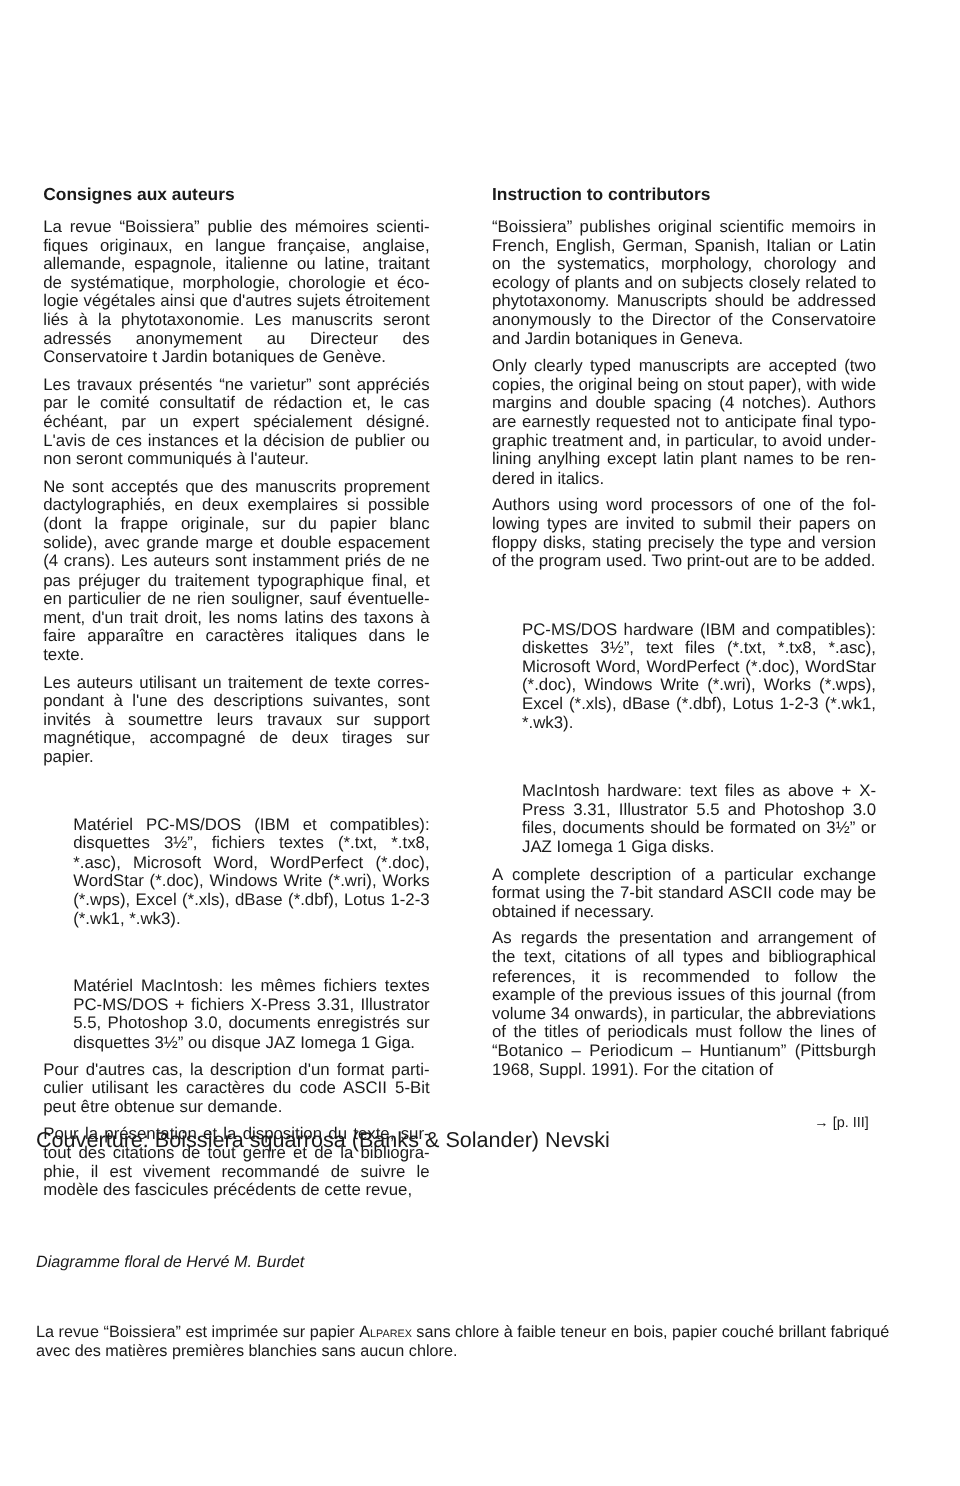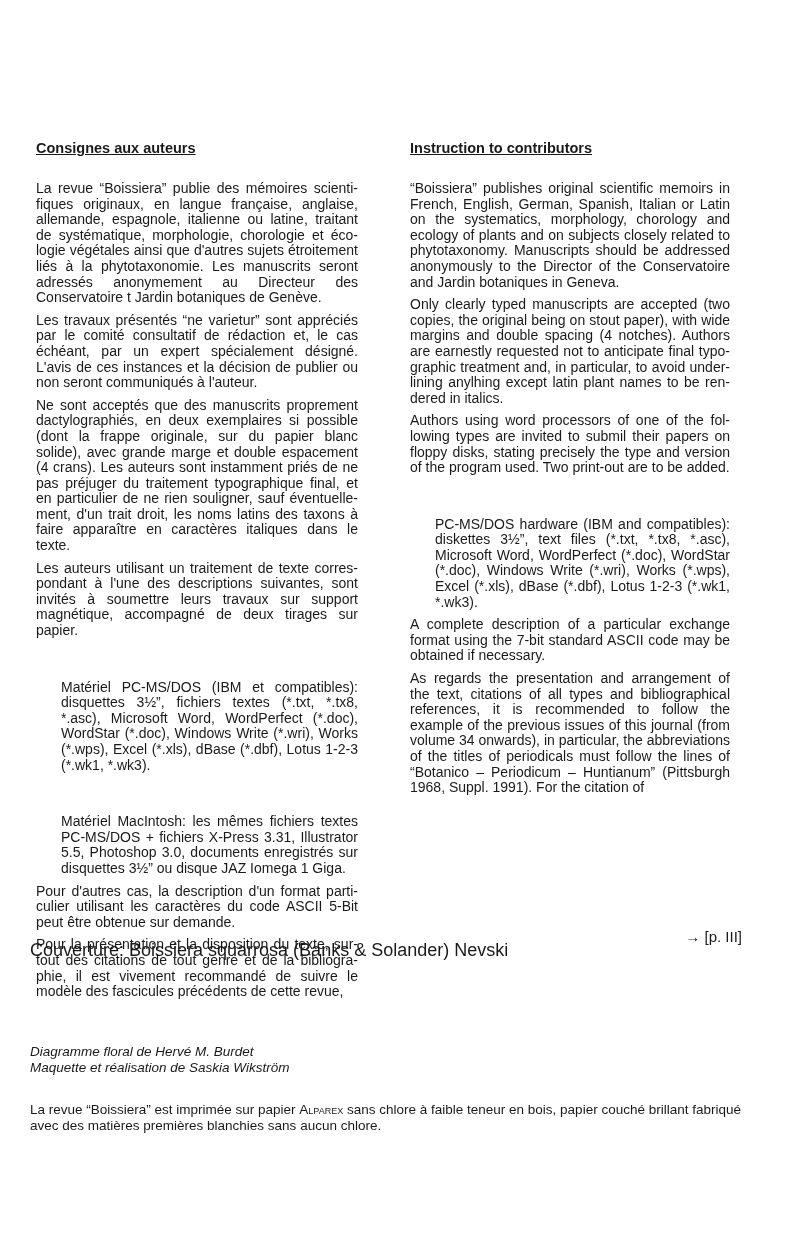--- a/index.html
+++ b/index.html
@@ -4,32 +4,32 @@
 <style>
   html, body { margin: 0; padding: 0; background: #ffffff; }
   body {
     width: 800px; height: 1238px; position: relative; overflow: hidden;
     font-family: "Liberation Sans", sans-serif; color: #1a1a1a;
   }
   .col { position: absolute; top: 0; width: 322px; }
   .col.left { left: 36px; }
   .col.right { left: 410px; width: 320px; }
   h2 {
-    position: absolute; top: 140px; margin: 0;
-    font-size: 14.5px; font-weight: bold; letter-spacing: 0; text-decoration: underline;
+    position: absolute; top: 155px; margin: 0;
+    font-size: 14.5px; font-weight: bold; letter-spacing: 0;
   }
   .body {
     position: absolute; top: 181px; left: 0; right: 0;
     font-size: 14px; line-height: 15.6px; text-align: justify;
   }
   .body p { margin: 0 0 7px 0; hyphens: manual; }
   .body p.ind { margin-left: 25px; margin-top: 41px; }
   .cont {
-    position: absolute; top: 928px; right: 58px;
-    font-size: 15px;
+    position: absolute; top: 928px; right: 76px;
+    font-size: 12px;
   }
   .cover {
     position: absolute; top: 940px; left: 30px; margin: 0;
     font-size: 18px; font-weight: normal;
   }
   .credits {
     position: absolute; top: 1044px; left: 30px;
     font-size: 13.5px; line-height: 16px; font-style: italic;
   }
   .credits div { margin: 0; }
@@ -56,27 +56,27 @@
   </div>
 </div>
 
 <div class="col right">
   <h2>Instruction to contributors</h2>
   <div class="body">
     <p>“Boissiera” publishes original scientific memoirs in French, English, German, Spanish, Italian or Latin on the systematics, morphology, chorology and ecology of plants and on subjects closely related to phytotaxonomy. Manuscripts should be addressed anonymously to the Director of the Conservatoire and Jardin botaniques in Geneva.</p>
     <p>Only clearly typed manuscripts are accepted (two copies, the original being on stout paper), with wide margins and double spacing (4 notches). Authors are earnestly requested not to anticipate final typo­graphic treatment and, in particular, to avoid under­lining anylhing except latin plant names to be ren­dered in italics.</p>
     <p>Authors using word processors of one of the fol­lowing types are invited to submil their papers on floppy disks, stating precisely the type and version of the program used. Two print-out are to be added.</p>
     <p class="ind">PC-MS/DOS hardware (IBM and compatibles): diskettes 3½”, text files (*.txt, *.tx8, *.asc), Microsoft Word, WordPerfect (*.doc), WordStar (*.doc), Windows Write (*.wri), Works (*.wps), Excel (*.xls), dBase (*.dbf), Lotus 1-2-3 (*.wk1, *.wk3).</p>
+    <p class="ind">MacIntosh hardware: text files as above + X-Press 3.31, Illustrator 5.5 and Photoshop 3.0 files, documents should be formated on 3½” or JAZ Iomega 1 Giga disks.</p>
     <p>A complete description of a particular exchange format using the 7-bit standard ASCII code may be obtained if necessary.</p>
     <p>As regards the presentation and arrangement of the text, citations of all types and bibliographical references, it is recommended to follow the example of the previous issues of this journal (from volume 34 onwards), in particular, the abbrevia­tions of the titles of periodicals must follow the lines of “Botanico – Periodicum – Huntianum” (Pittsburgh 1968, Suppl. 1991). For the citation of</p>
   </div>
 </div>
 
 <div class="cont">→ [p. III]</div>
 
 <h1 class="cover">Couverture: Boissiera squarrosa (Banks &amp; Solander) Nevski</h1>
 
 <div class="credits">
   <div>Diagramme floral de Hervé M. Burdet</div>
-  <div>Maquette et réalisation de Saskia Wikström</div>
 </div>
 
 <div class="paper"><span>La revue “Boissiera” est imprimée sur papier </span><span class="sc">Alparex</span><span> sans chlore à faible teneur en bois, papier couché brillant fabriqué avec des matières premières blanchies sans aucun chlore.</span></div>
 
 </body></html>

